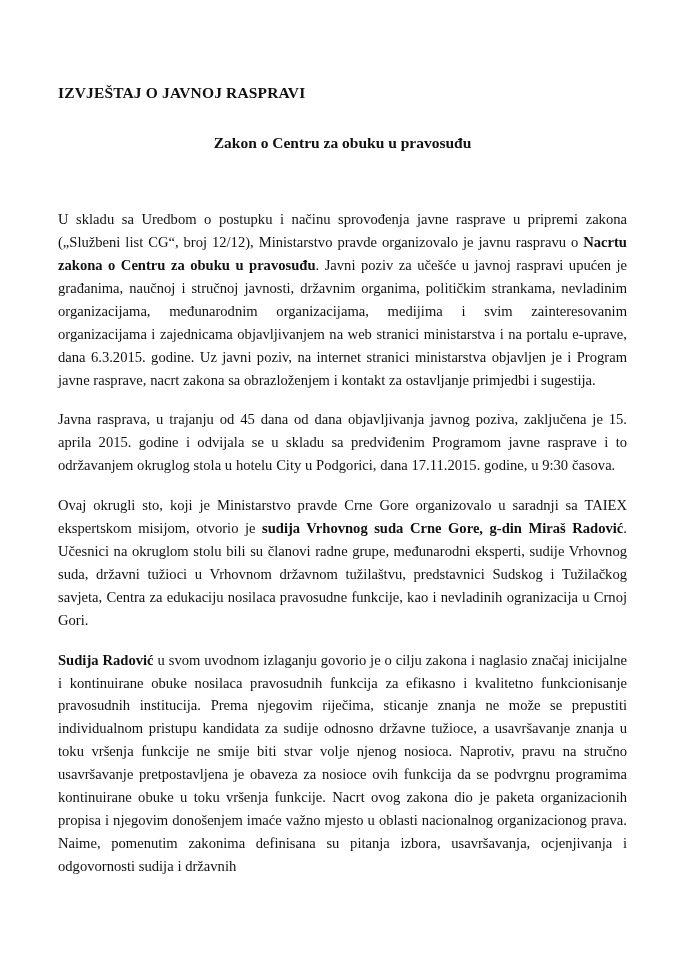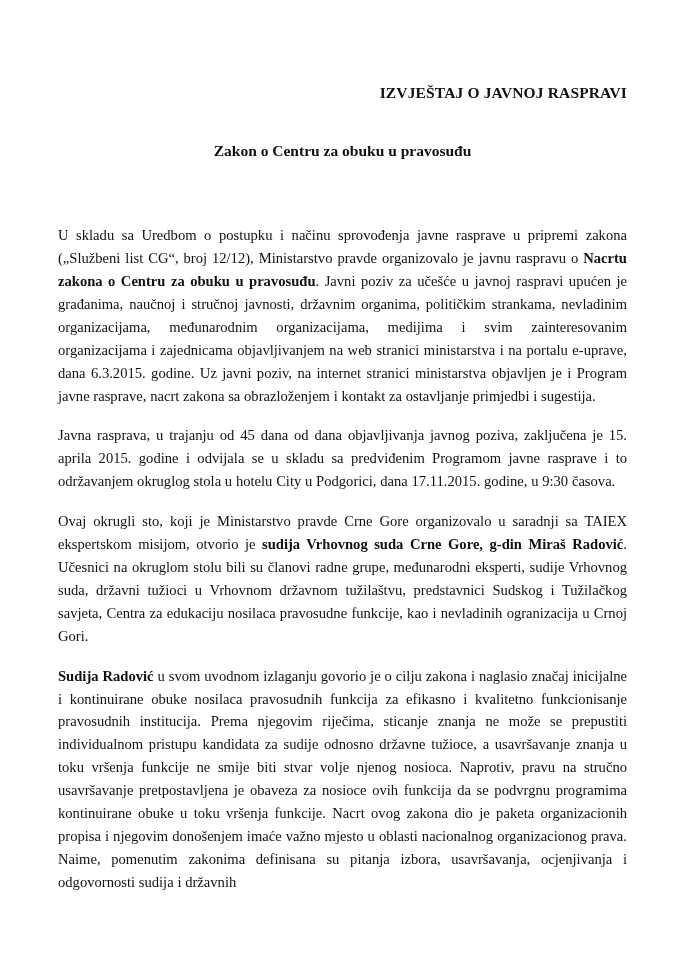--- a/index.html
+++ b/index.html
@@ -28,27 +28,27 @@
     position: absolute;
     left: 58px;
     top: 0;
     width: 569px;
   }
   .doc-title {
     margin: 0;
     padding: 0;
     font-size: 15.5px;
     font-weight: bold;
-    text-align: right;
+    text-align: left;
     letter-spacing: 0.15px;
     line-height: 1.2;
     padding-top: 84px;
   }
   .doc-subtitle {
-    margin: 16px;
+    margin: 8px;
     padding: 0;
     font-size: 15.5px;
     font-weight: bold;
     text-align: center;
     line-height: 1.2;
     padding-top: 23px;
   }
   .body-block {
     padding-top: 48px;
   }

